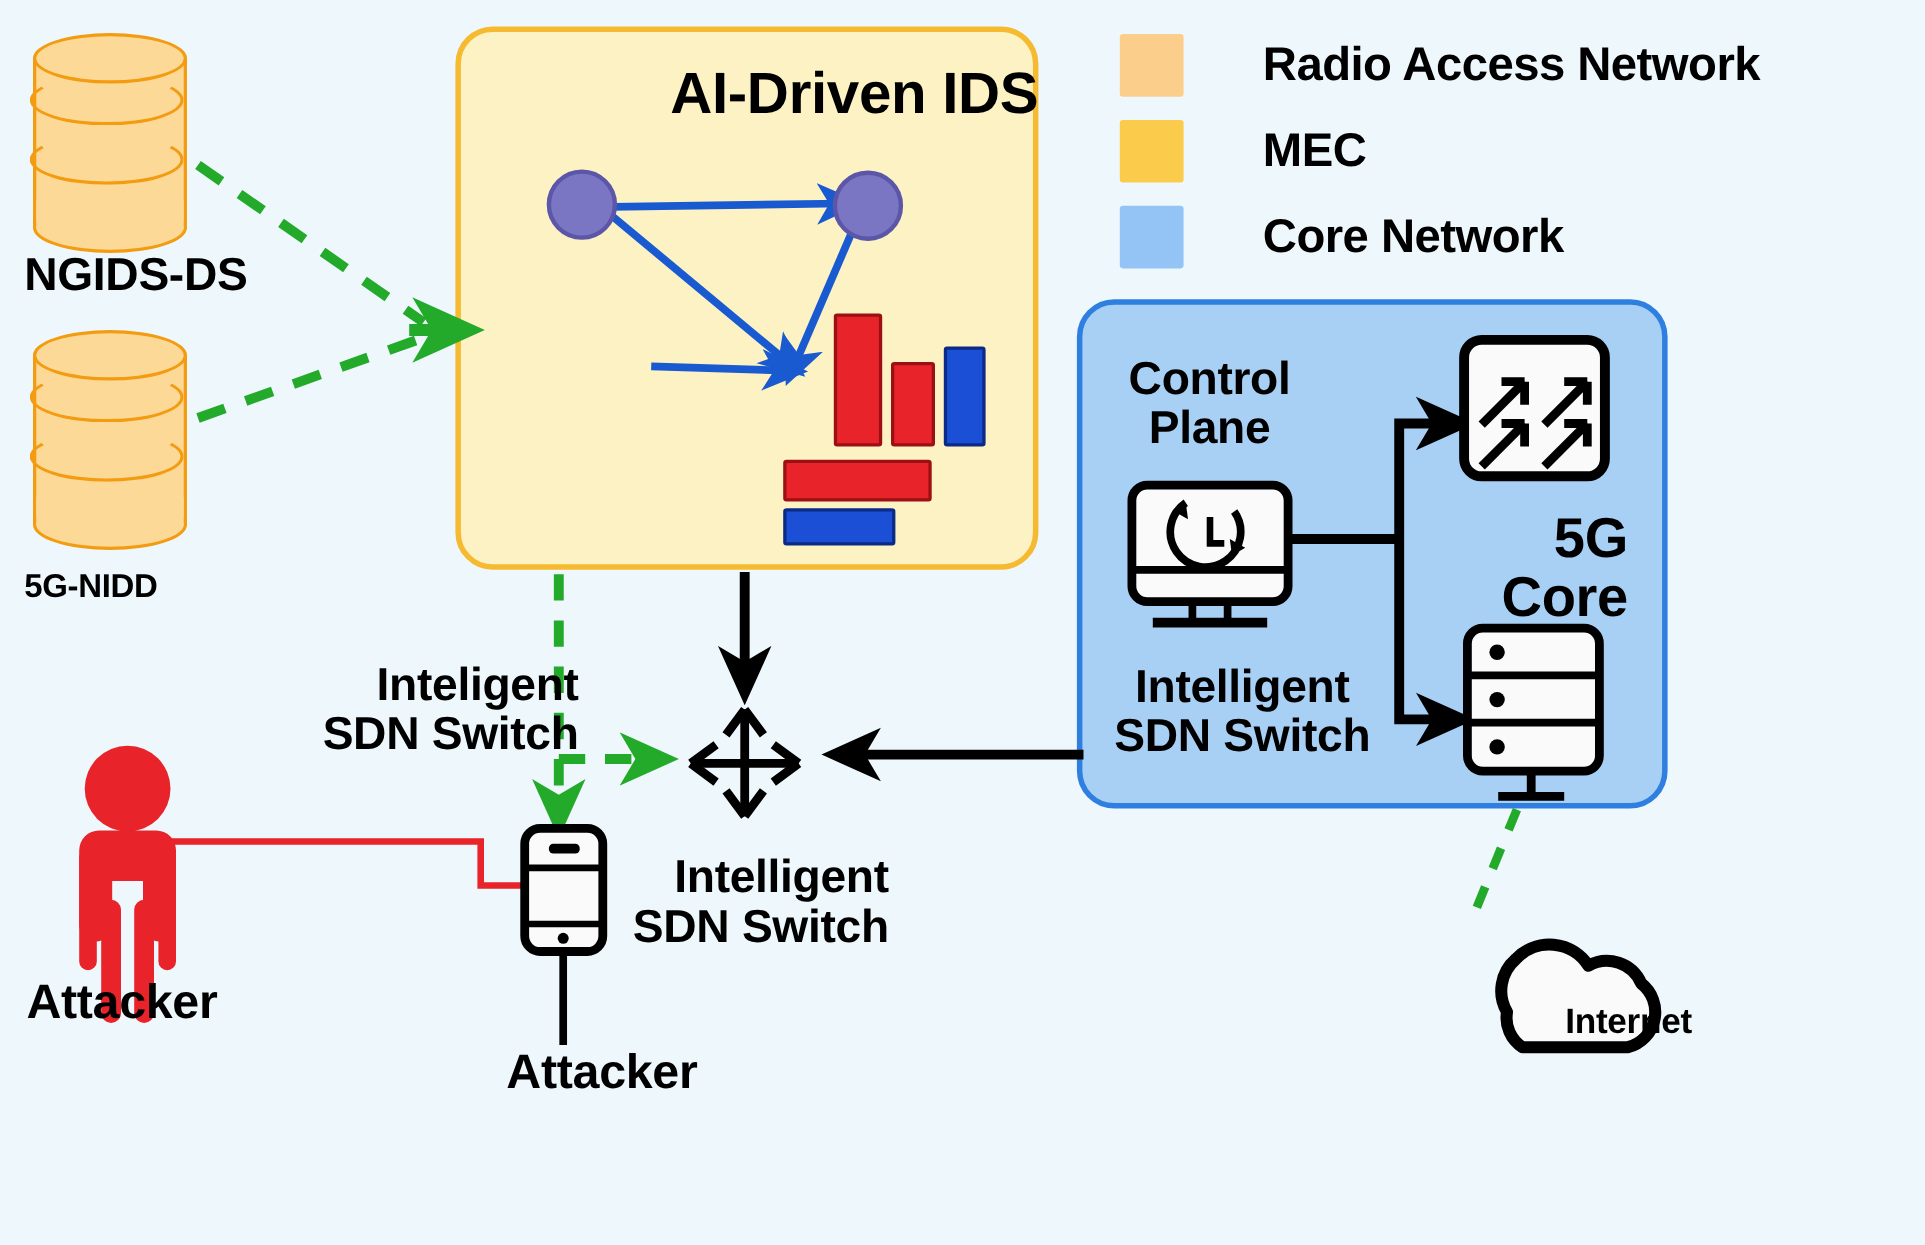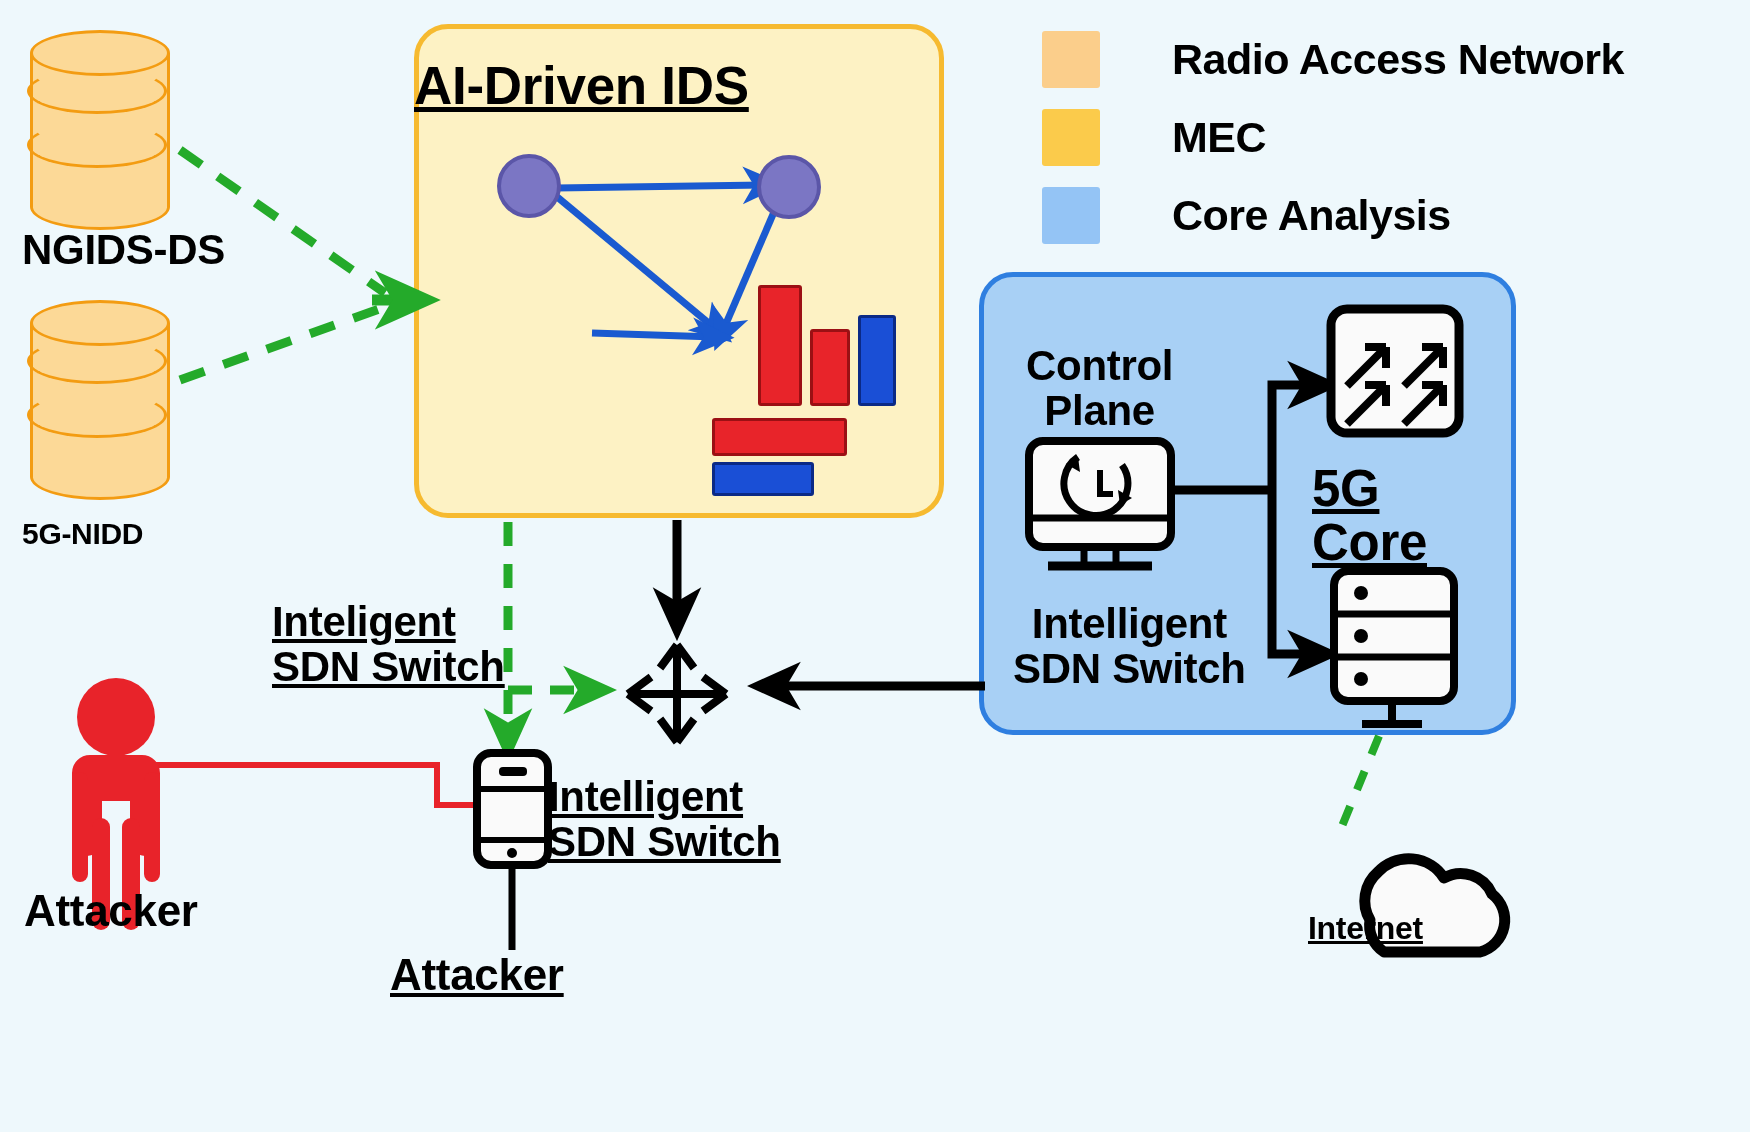--- a/index.html
+++ b/index.html
@@ -15,21 +15,21 @@
 
   .lbl{
     position:absolute;
     font-weight:bold;
     color:#000;
     line-height:1.06;
     white-space:pre;
     letter-spacing:-0.3px;
     text-align:center;
   }
-  .ctr{text-align:left;text-decoration:underline;}
+  .ctr{text-align:right;}
 
   
   .db{position:absolute;}
   .db .top{
     position:absolute;left:0;top:0;width:100%;height:46px;
     background:#fcd997;border:3px solid #f39c12;border-radius:50%;
     box-sizing:border-box;
   }
   .db .body{
     position:absolute;left:0;top:23px;width:100%;
@@ -59,21 +59,21 @@
     box-sizing:border-box;
   }
   #core-panel{
     position:absolute;left:979px;top:272px;width:537px;height:463px;
     background:#a8d0f5;border:5px solid #2f7fe0;border-radius:34px;
     box-sizing:border-box;
   }
 
   
   #legend{position:absolute;left:1018px;top:20px;}
-  .leg-row{display:flex;align-items:center;height:78px;margin-left:24px;}
+  .leg-row{display:flex;align-items:center;height:78px;}
   .leg-sw{width:58px;height:57px;border-radius:3px;flex:0 0 auto;}
   .leg-tx{margin-left:72px;font-size:43px;font-weight:bold;color:#000;white-space:nowrap;letter-spacing:-0.5px;}
 
   .barset div{position:absolute;border-radius:3px;}
 </style>
 </head>
 <body>
 
 <div id="stage">
 
@@ -244,25 +244,25 @@
     <div class="leg-row">
       <div class="leg-sw" style="background:#fbce8b;"></div>
       <div class="leg-tx">Radio Access Network</div>
     </div>
     <div class="leg-row">
       <div class="leg-sw" style="background:#fbcb4b;"></div>
       <div class="leg-tx">MEC</div>
     </div>
     <div class="leg-row">
       <div class="leg-sw" style="background:#94c4f5;"></div>
-      <div class="leg-tx">Core Analysis</div>
+      <div class="leg-tx">Core Network</div>
     </div>
   </div>
 
-  <div class="lbl" style="left:1026px;top:322px;font-size:42px;margin-top:22px;">Control
+  <div class="lbl" style="left:1026px;top:322px;font-size:42px;">Control
 Plane</div>
 
   <div class="lbl" style="left:1013px;top:602px;font-size:42px;">Intelligent
 SDN Switch</div>
 
   <div class="lbl ctr" style="left:1312px;top:462px;width:168px;font-size:51px;">5G
 Core</div>
 
   <div class="lbl ctr" style="left:272px;top:600px;width:254px;font-size:42px;">Inteligent
 SDN Switch</div>

